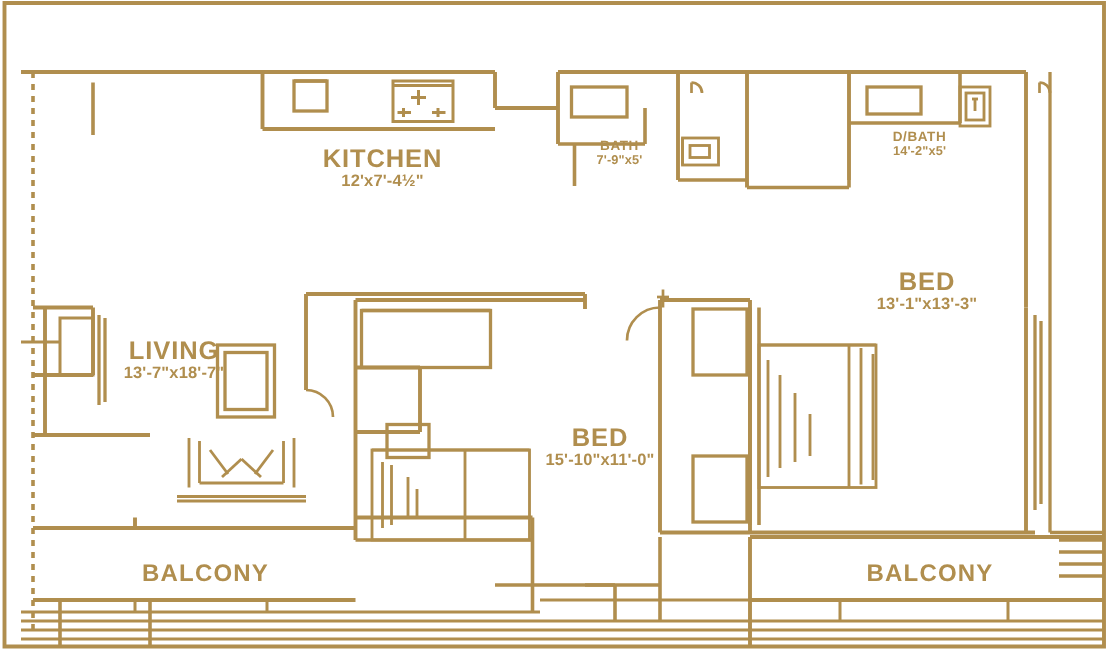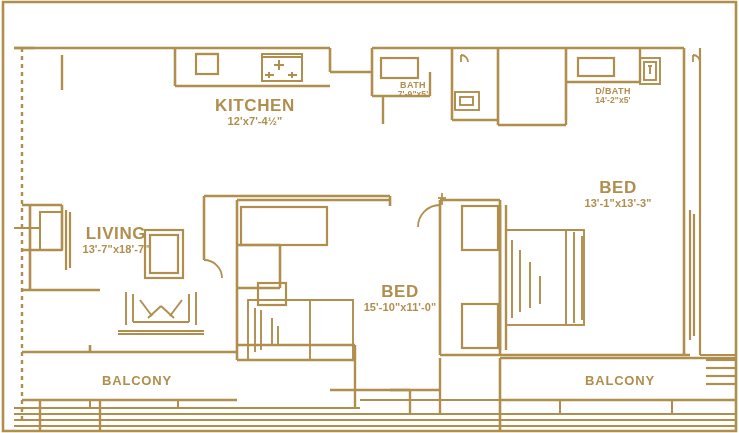--- a/index.html
+++ b/index.html
@@ -41,21 +41,21 @@
     font-size: 17px;
     letter-spacing: 0.6px;
   }
   .room-label .rl-dim {
     display: block;
     font-size: 11px;
     letter-spacing: 0.1px;
   }
   .room-label.sm .rl-name { font-size: 9px; letter-spacing: 0.4px; }
   .room-label.sm .rl-dim  { font-size: 8.5px; }
-  .room-label.bal .rl-name { font-size: 13px; letter-spacing: 0.8px; }
+  .room-label.bal .rl-name { font-size: 16px; letter-spacing: 0.8px; }
   .label-anchor {
     transform: translateX(-50%);
   }
 </style>
 </head>
 <body>
 
 <div id="plan-root">
 
   <svg id="plan-svg" viewBox="0 0 739 433">
@@ -305,21 +305,21 @@
       </g>
 
     </g>
   </svg>
 
   <div class="room-label label-anchor" style="left:255px; top:96px;">
     <span class="rl-name">KITCHEN</span>
     <span class="rl-dim">12'x7'-4½"</span>
   </div>
 
-  <div class="room-label label-anchor sm" style="left:413px; top:80px;">
+  <div class="room-label label-anchor sm" style="left:413px; top:92px;">
     <span class="rl-name">BATH</span>
     <span class="rl-dim">7'-9"x5'</span>
   </div>
 
   <div class="room-label label-anchor sm" style="left:613px; top:86px;">
     <span class="rl-name">D/BATH</span>
     <span class="rl-dim">14'-2"x5'</span>
   </div>
 
   <div class="room-label label-anchor" style="left:618px; top:178px;">

